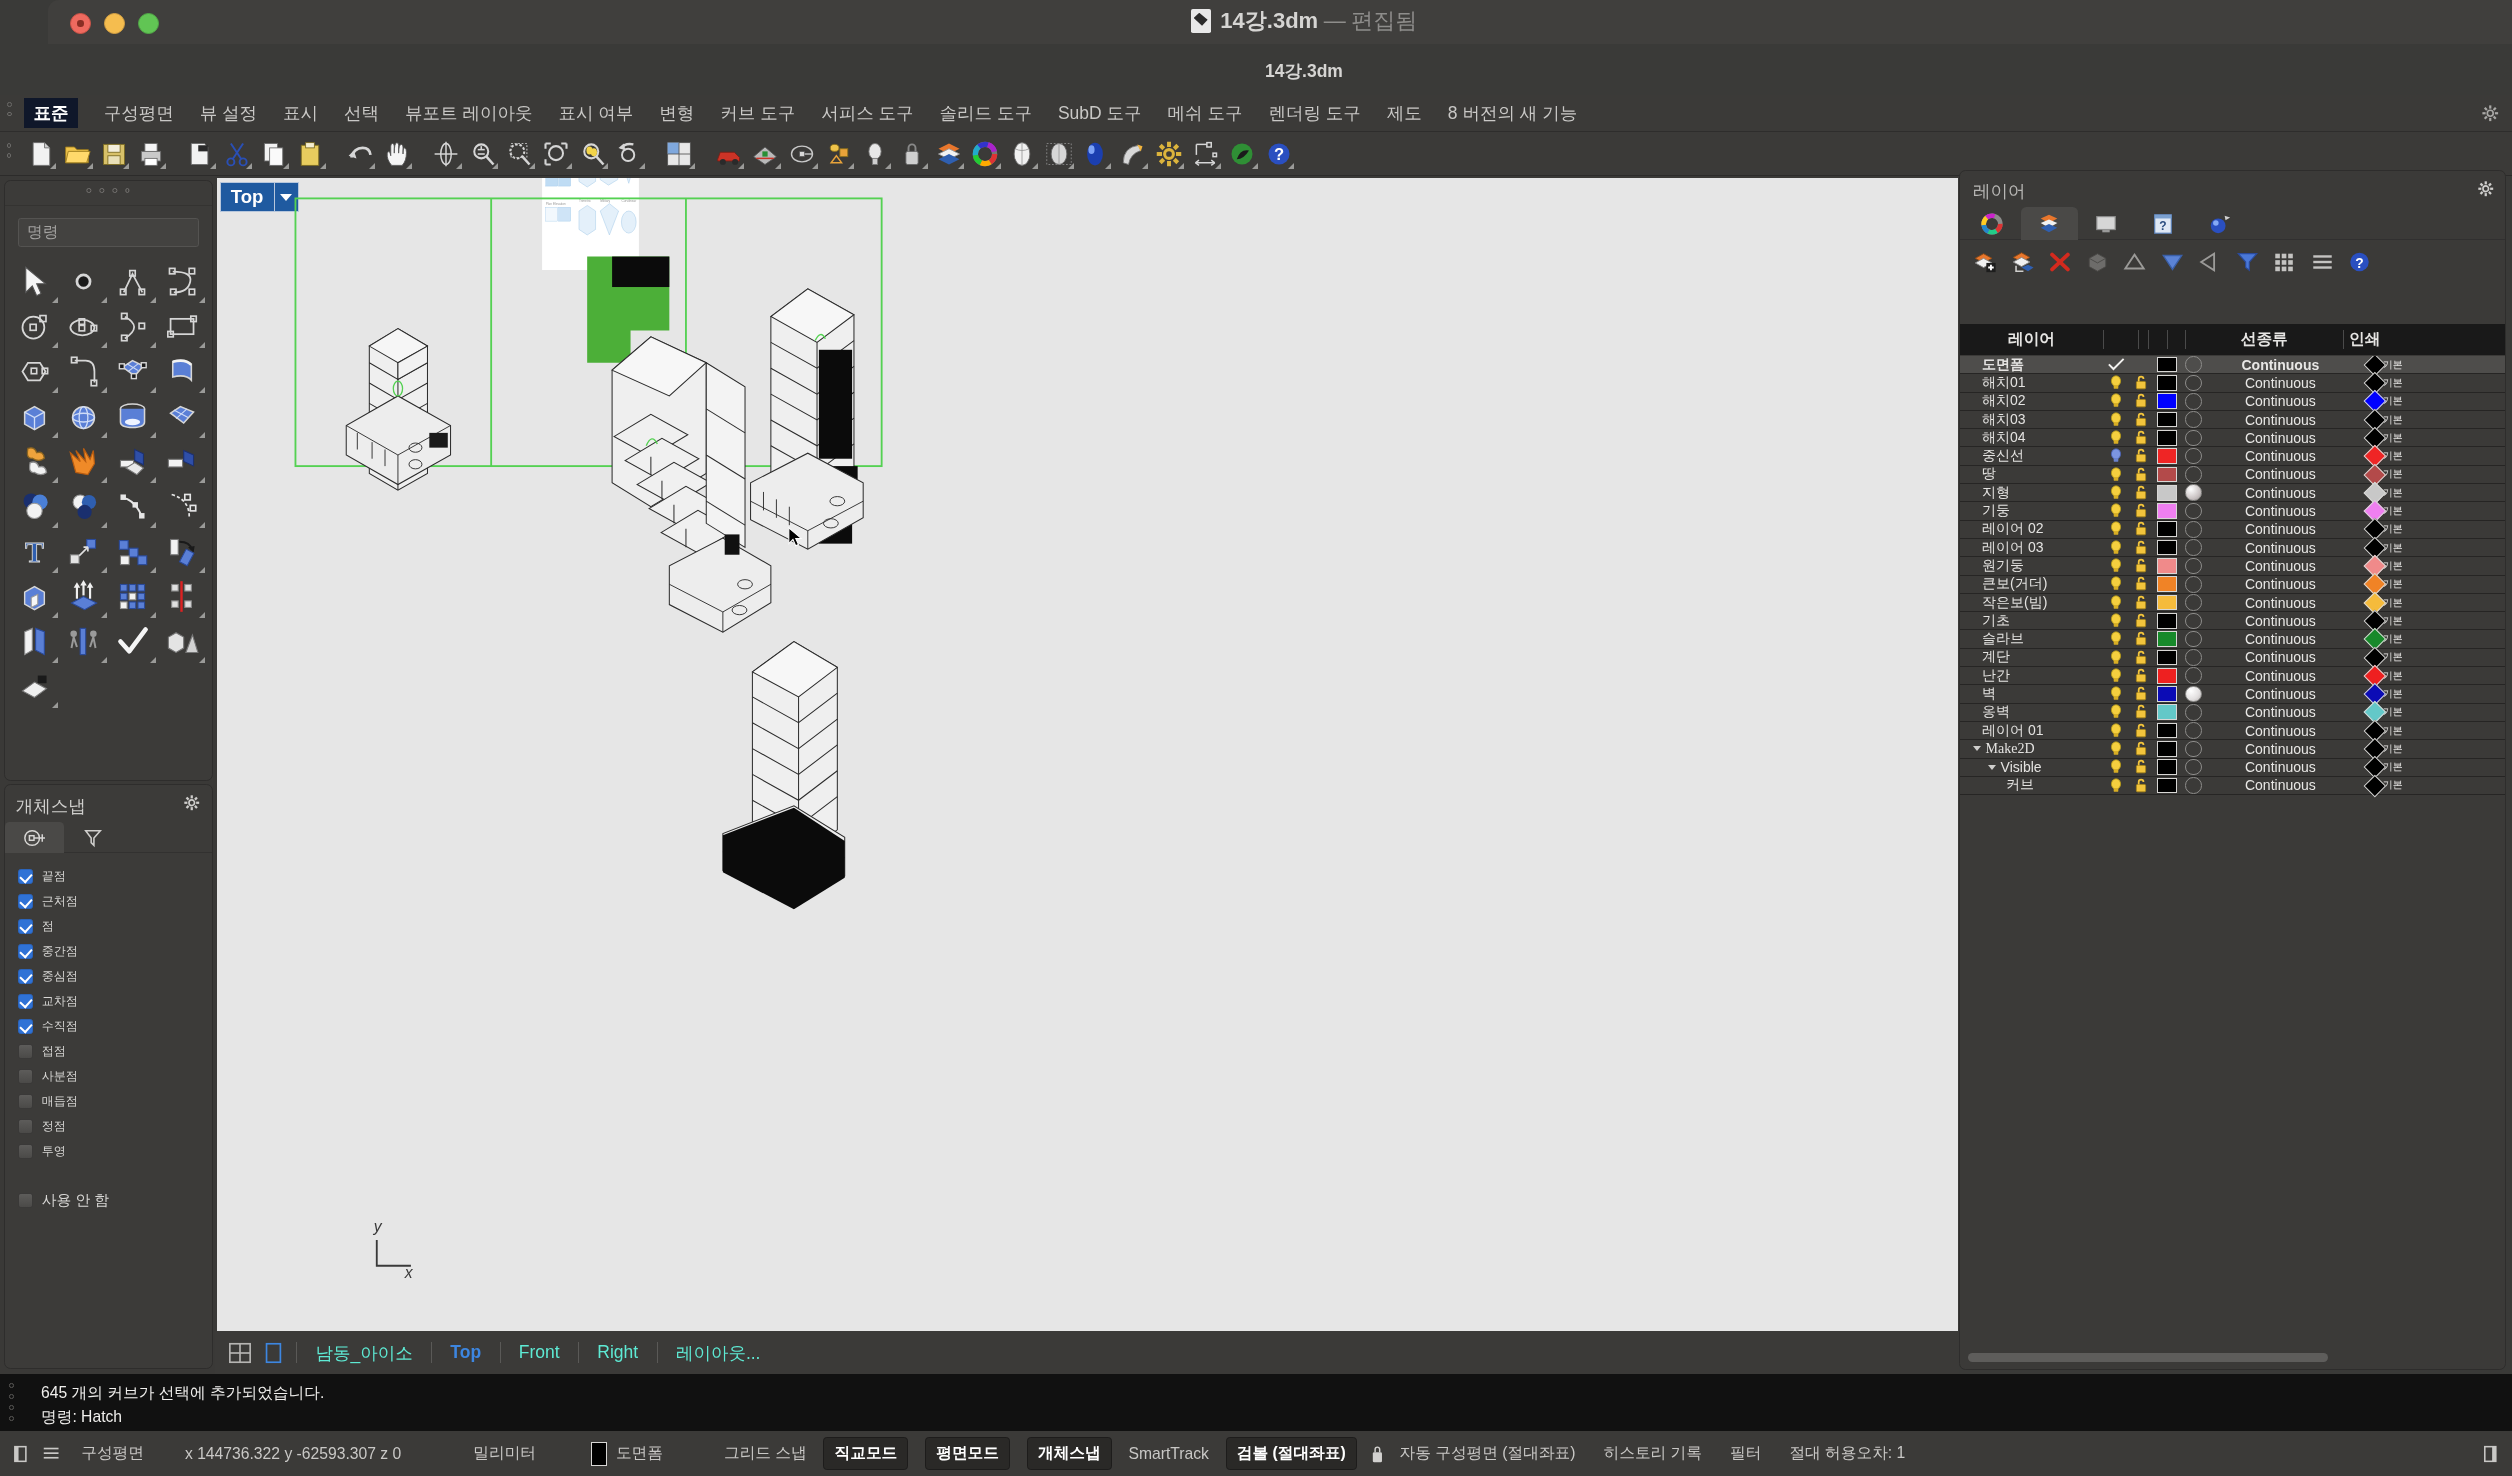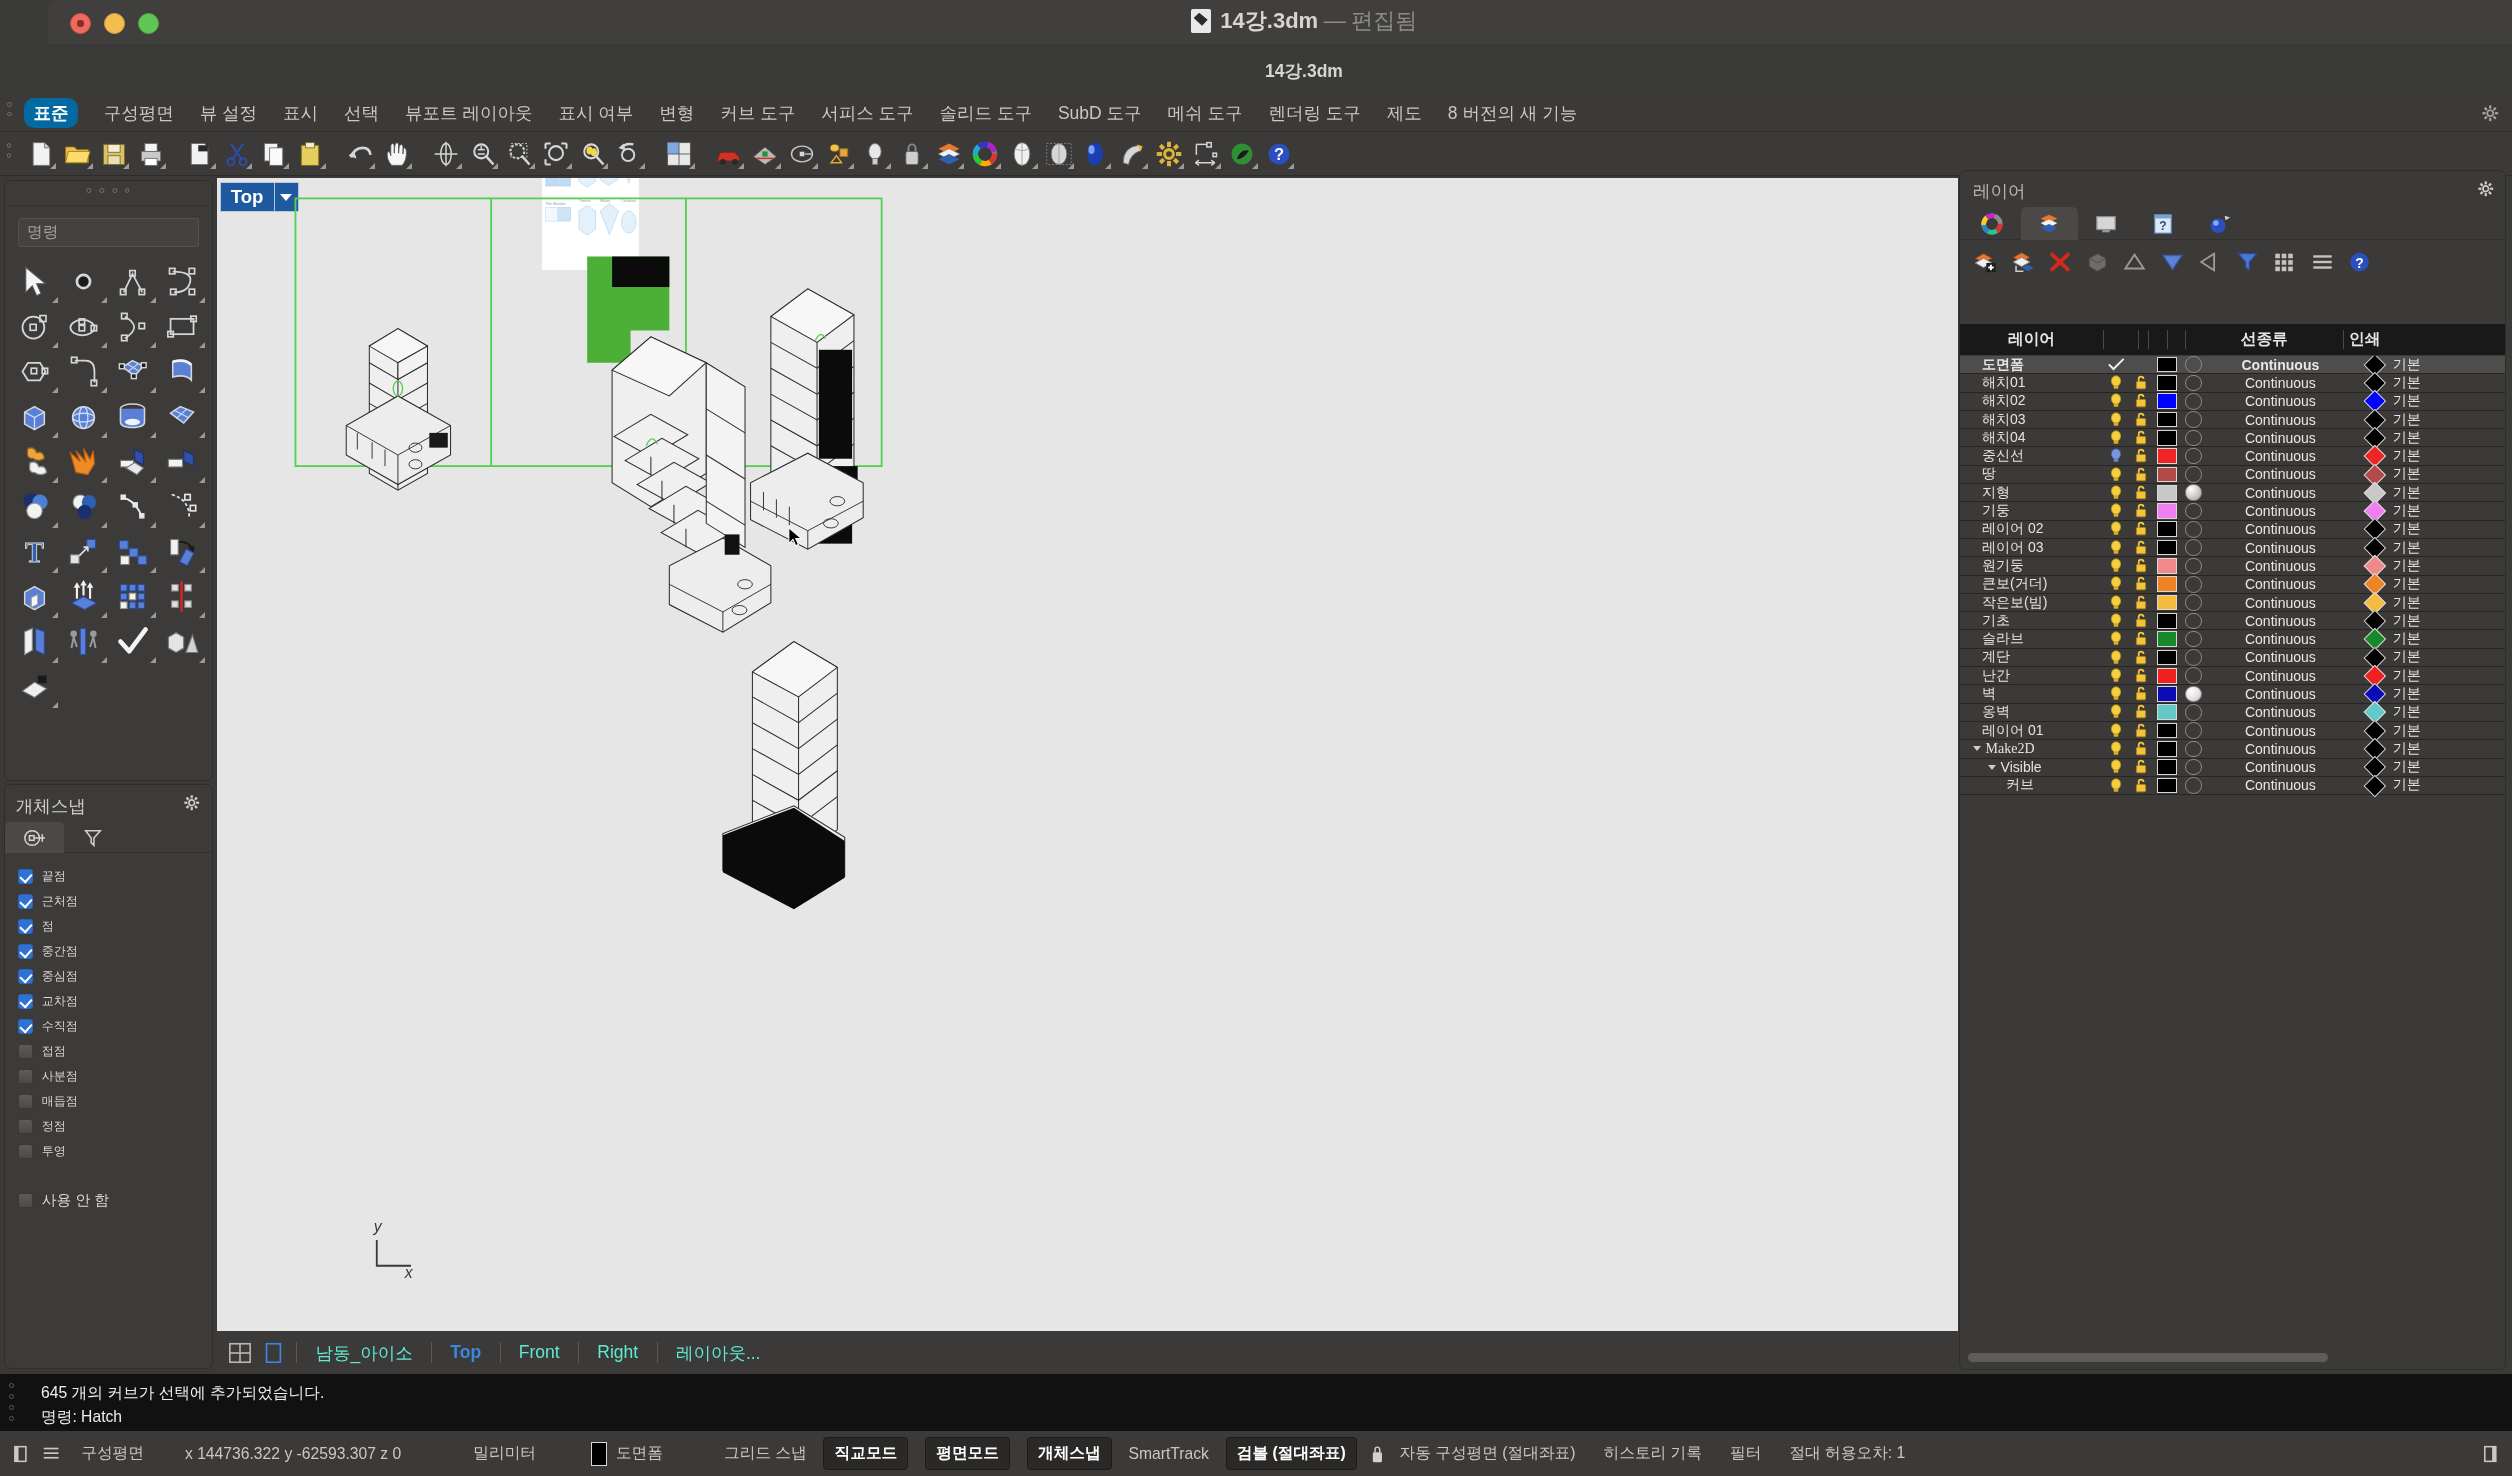--- a/index.html
+++ b/index.html
@@ -26,21 +26,21 @@
   .title-center .dash{color:#8e8d8b;font-weight:normal;margin:0 5.5px;}
   .title-center .edited{color:#8e8d8b;font-weight:normal;}
   .subtitle{position:absolute;left:0;right:0;top:59px;text-align:center;font-size:17.5px;color:#d6d5d3;font-weight:bold;}
 
   
   .menubar{position:absolute;left:0;top:95px;width:2512px;height:37px;background:#3b3a38;
            border-bottom:0.9px solid #2e2d2c;display:flex;align-items:center;padding-left:28px;}
   .mdots{position:absolute;left:7.4px;top:7.4px;width:9.2px;}
   .mdots i{display:block;width:4.6px;height:4.6px;border:0.9px solid #6c6b69;border-radius:50%;margin-bottom:4.6px;}
   .menu-item{font-size:17.5px;color:#c9c8c6;margin-right:26px;white-space:nowrap;cursor:default;}
-  .menu-item.active{color:#ffffff;font-weight:bold;background:#0369a1;padding:2.8px 9.2px;border-radius:10px;margin-left:-3.7px;}
+  .menu-item.active{color:#ffffff;font-weight:bold;background:#0f172a;padding:2.8px 9.2px;border-radius:0;margin-left:-3.7px;}
   .gear-right{position:absolute;right:13px;top:9.2px;width:18.5px;height:18.5px;}
 
   
   .toolbar{position:absolute;left:0;top:132px;width:2512px;height:44px;background:#3b3a38;
            border-bottom:0.9px solid #2c2b2a;display:flex;align-items:center;padding-left:24px;gap:3.7px;}
   .tdots{position:absolute;left:6.5px;top:11px;}
   .tdots i{display:block;width:4.6px;height:4.6px;border:0.9px solid #6c6b69;border-radius:50%;margin-bottom:5.5px;}
   .tbtn{width:33px;height:33px;position:relative;display:flex;align-items:center;justify-content:center;border-radius:2.8px;}
   .tbtn svg{width:28px;height:28px;}
   .tsep{width:9.2px;}
@@ -124,21 +124,21 @@
   .chev{display:inline-block;width:0;height:0;border-left:4.6px solid transparent;border-right:4.6px solid transparent;border-top:5.5px solid #cfcecc;vertical-align:1.8px;margin-right:4.6px;}
   .cellbulb{width:25px;display:flex;justify-content:center;}
   .celllock{width:25px;display:flex;justify-content:center;}
   .swatch{width:20.3px;height:15.7px;border:1.4px solid #d8d7d5;margin-left:3.7px;}
   .mat{width:16.6px;height:16.6px;border-radius:50%;border:1.4px solid #8d8c8a;margin-left:8.3px;}
   .mat.filled{background:radial-gradient(circle at 33% 28%,#fff,#cbc4c4 62%,#9d9898);}
   .mat.white{background:radial-gradient(circle at 33% 28%,#fff,#e2dfdf 60%,#b6b2b2);}
   .lt{width:157px;text-align:center;font-size:14px;color:#e8e7e5;}
   .lrow.sel .lt{font-weight:bold;}
   .dia{width:15.7px;height:15.7px;transform:rotate(45deg);border:1.4px solid #d8d7d5;margin-left:8.3px;}
-  .pr{font-size:14px;color:#e4e3e1;margin-left:10px;}
+  .pr{font-size:10px;color:#e4e3e1;margin-left:0;}
   .hscroll{position:absolute;left:8.3px;bottom:7.4px;width:360px;height:8.3px;background:#5e5d5b;border-radius:4.6px;}
   .checkmark{width:26px;display:flex;justify-content:center;}
 
   
   .cmdarea{position:absolute;left:0;top:1374px;width:2512px;height:57px;background:#111111;}
   .cmd-dots{position:absolute;left:9.2px;top:9.2px;}
   .cmd-dots i{display:block;width:4.6px;height:4.6px;border:0.9px solid #5b5a58;border-radius:50%;margin-bottom:6.5px;}
   .cmdline{position:absolute;left:41px;font-size:15.7px;color:#f0efed;white-space:nowrap;}
   .cmdline.l1{top:9.2px;}
   .cmdline.l2{top:33px;}

